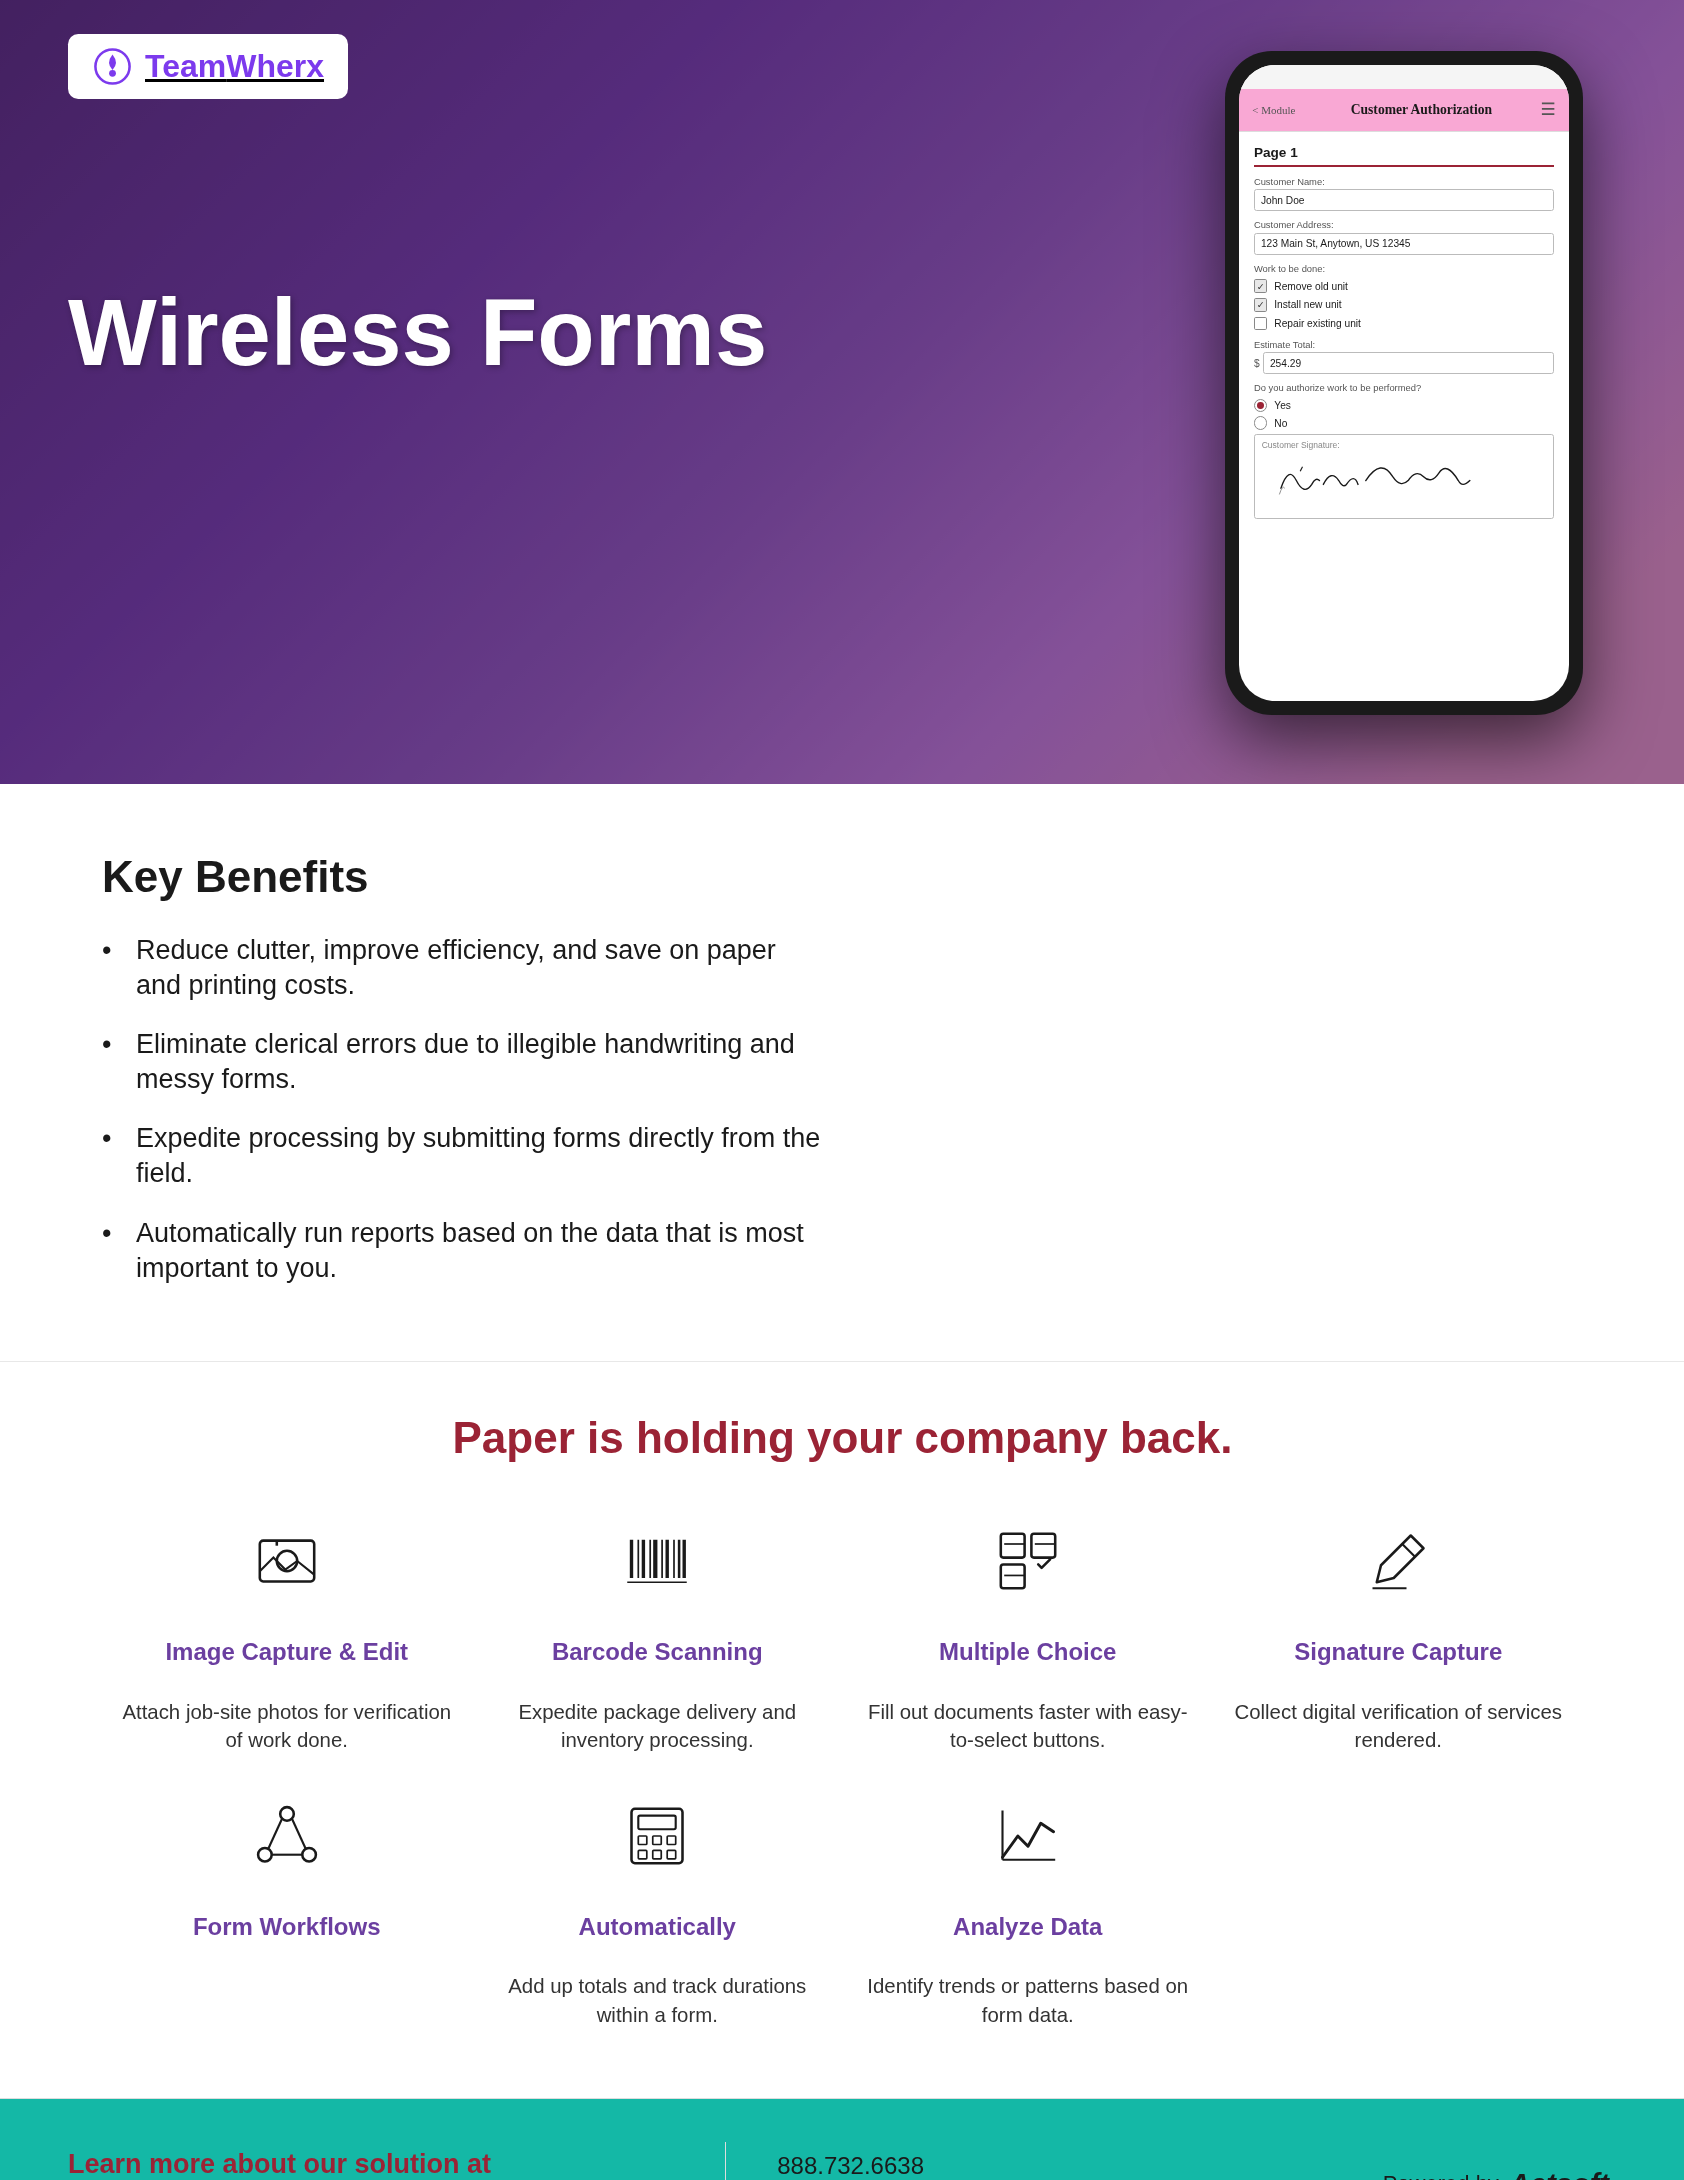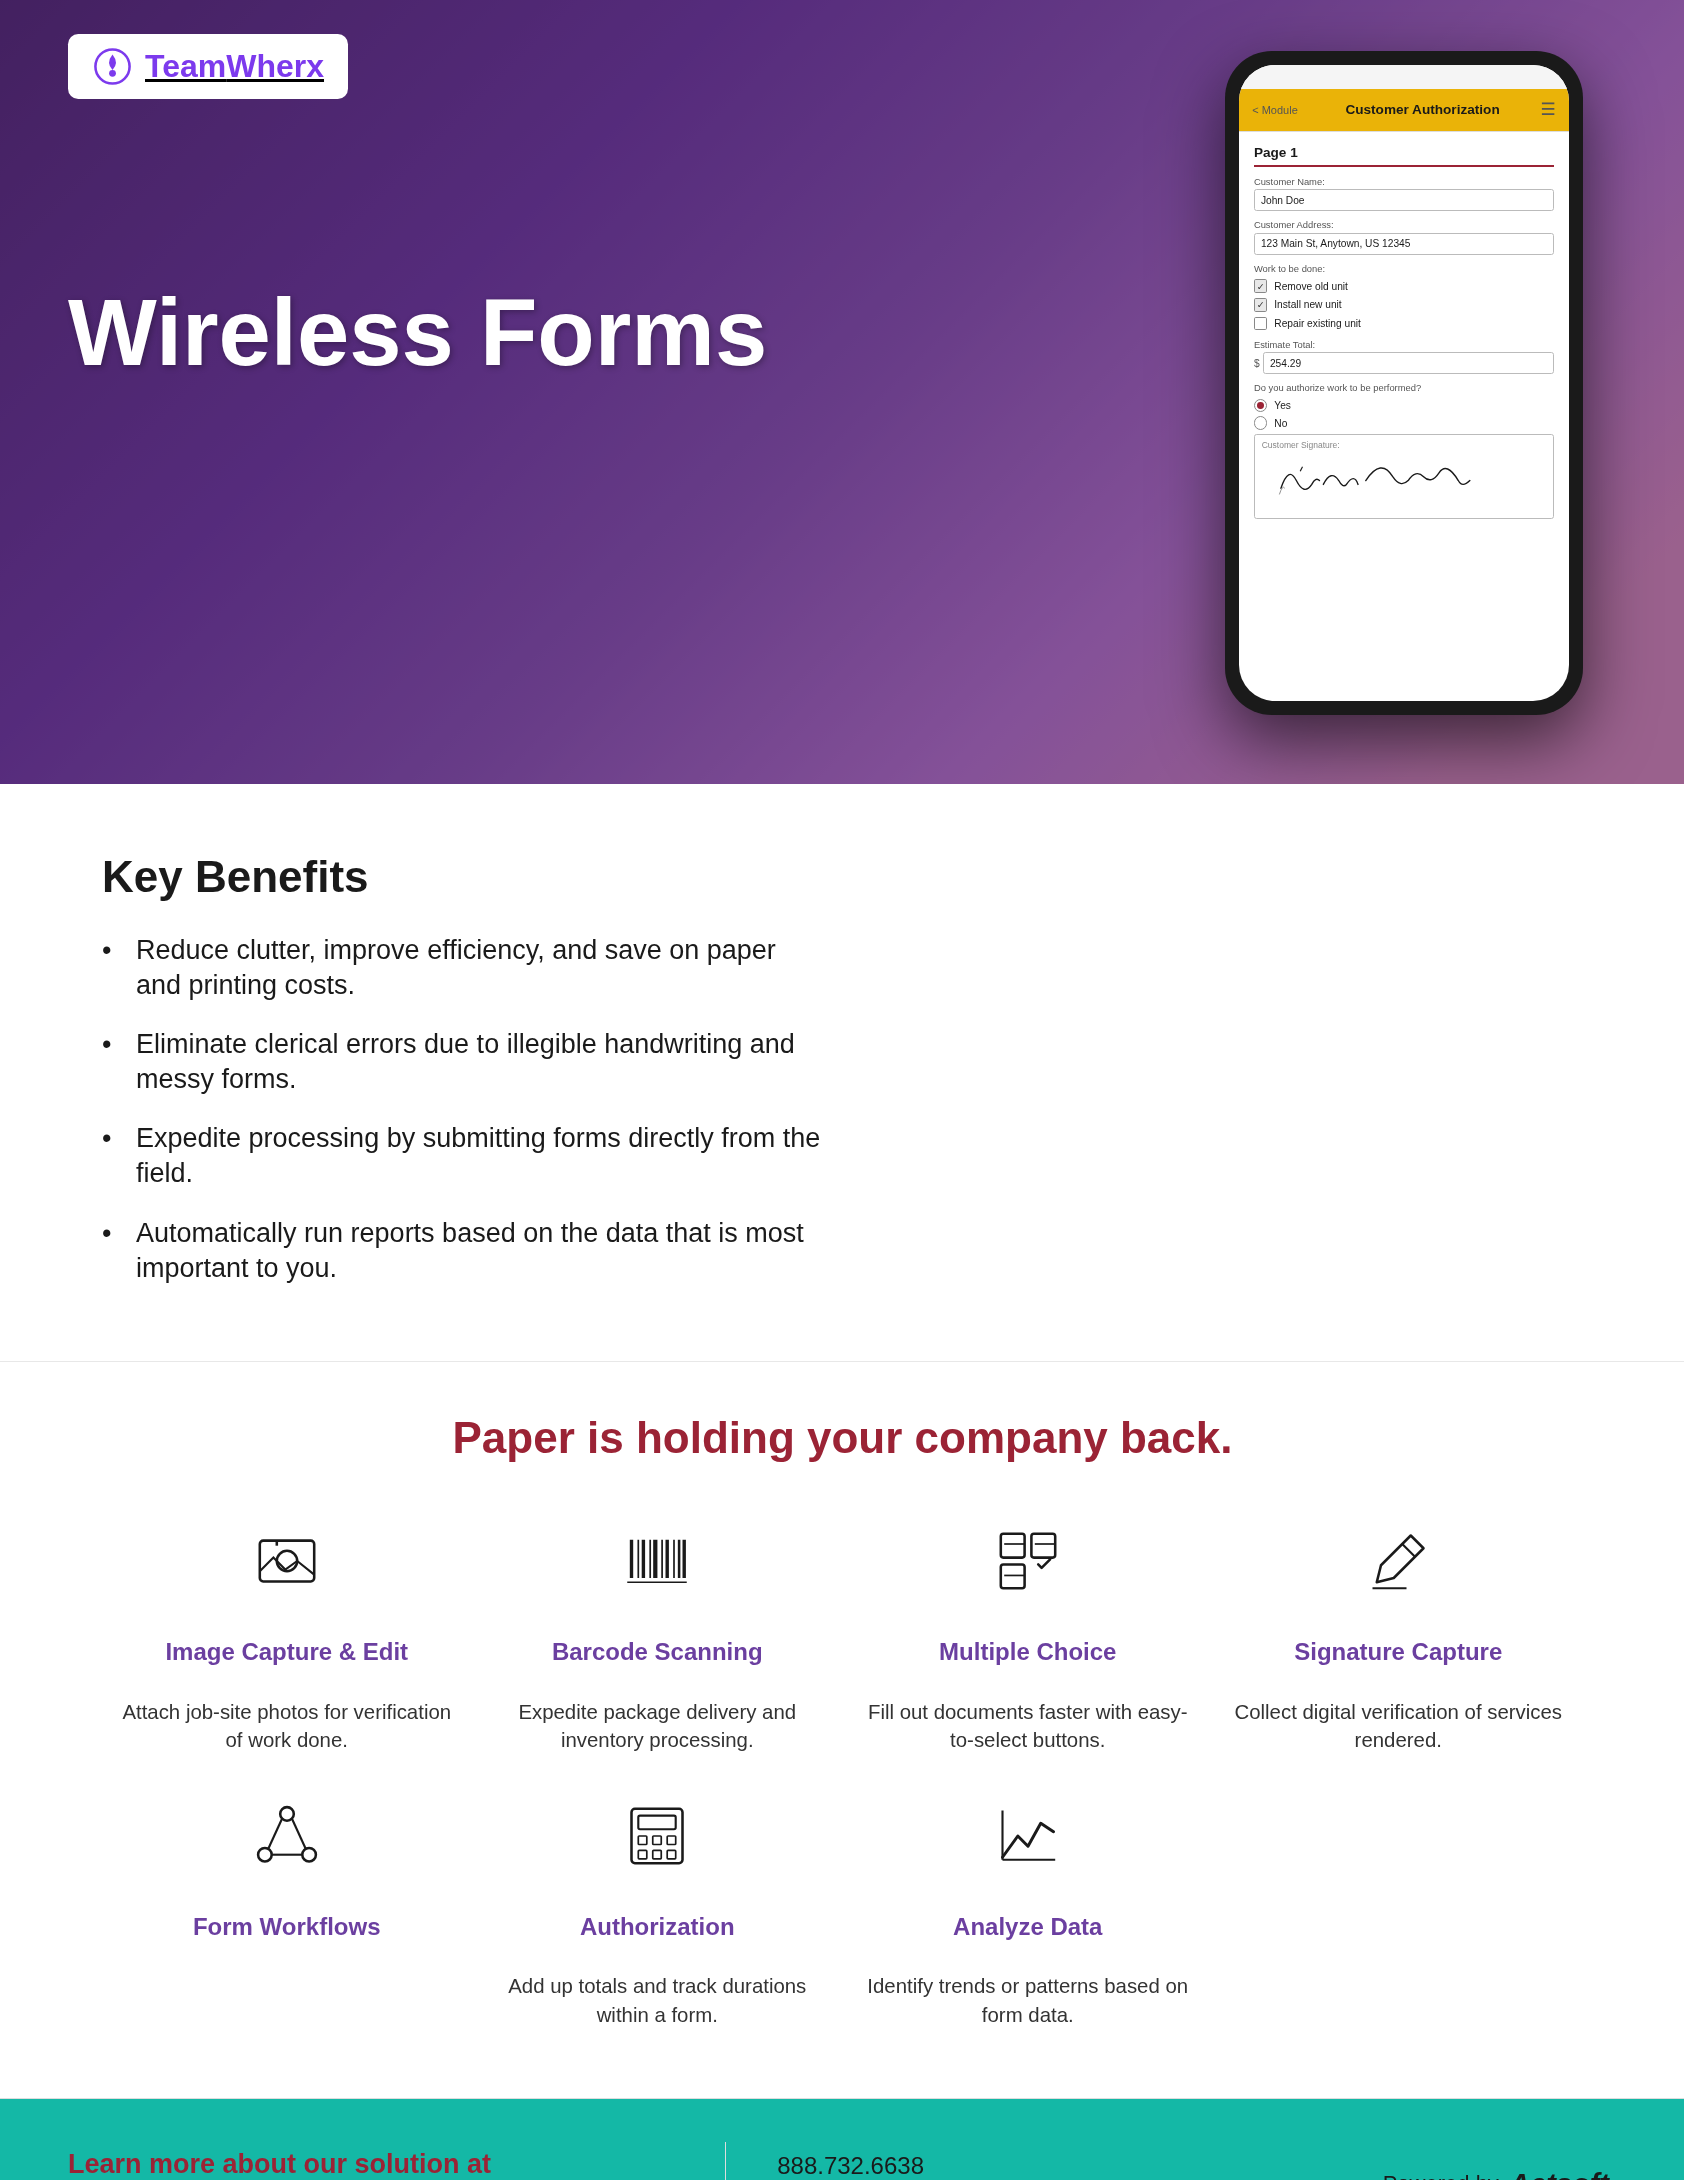--- a/index.html
+++ b/index.html
@@ -75,26 +75,27 @@
       overflow: hidden;
     }
     .phone-status-bar {
       background: #f5f5f5;
       height: 24px;
       display: flex;
       align-items: center;
       justify-content: center;
     }
     .phone-nav-bar {
-      background: #eab308;
+      background: #f9a8d4;
       height: 43px;
       display: flex;
       align-items: center;
       padding: 0 13.6px;
       border-bottom: 0.9px solid #ddd;
+      font-family: Liberation Serif, serif;
     }
     .phone-nav-back {
       font-size: 11px;
       color: #555;
       margin-right: 6.8px;
     }
     .phone-nav-title {
       font-size: 13.6px;
       font-weight: 700;
       color: #1a1a1a;
@@ -531,21 +532,21 @@
           <rect x="10" y="8" width="60" height="64" rx="4" stroke="#1a1a1a" stroke-width="3" fill="none"></rect>
           <rect x="18" y="16" width="44" height="16" rx="2" stroke="#1a1a1a" stroke-width="2.5" fill="none"></rect>
           <rect x="18" y="40" width="10" height="10" rx="1" stroke="#1a1a1a" stroke-width="2" fill="none"></rect>
           <rect x="35" y="40" width="10" height="10" rx="1" stroke="#1a1a1a" stroke-width="2" fill="none"></rect>
           <rect x="52" y="40" width="10" height="10" rx="1" stroke="#1a1a1a" stroke-width="2" fill="none"></rect>
           <rect x="18" y="57" width="10" height="10" rx="1" stroke="#1a1a1a" stroke-width="2" fill="none"></rect>
           <rect x="35" y="57" width="10" height="10" rx="1" stroke="#1a1a1a" stroke-width="2" fill="none"></rect>
           <rect x="52" y="57" width="10" height="10" rx="1" stroke="#1a1a1a" stroke-width="2" fill="none"></rect>
         </svg>
       </div>
-      <div class="feature-name">Authorization</div>
+      <div class="feature-name">Automatically</div>
       <div class="feature-desc">Add up totals and track durations within a form.</div>
     </div>
 
     <div class="feature-item">
       <div class="feature-icon">
         <svg viewBox="0 0 80 80" xmlns="http://www.w3.org/2000/svg">
           <polyline points="10,65 28,40 40,52 55,25 70,35" stroke="#1a1a1a" stroke-width="3.5" fill="none" stroke-linecap="round" stroke-linejoin="round"></polyline>
           <line x1="10" y1="68" x2="72" y2="68" stroke="#1a1a1a" stroke-width="2.5"></line>
           <line x1="10" y1="10" x2="10" y2="68" stroke="#1a1a1a" stroke-width="2.5"></line>
         </svg>

